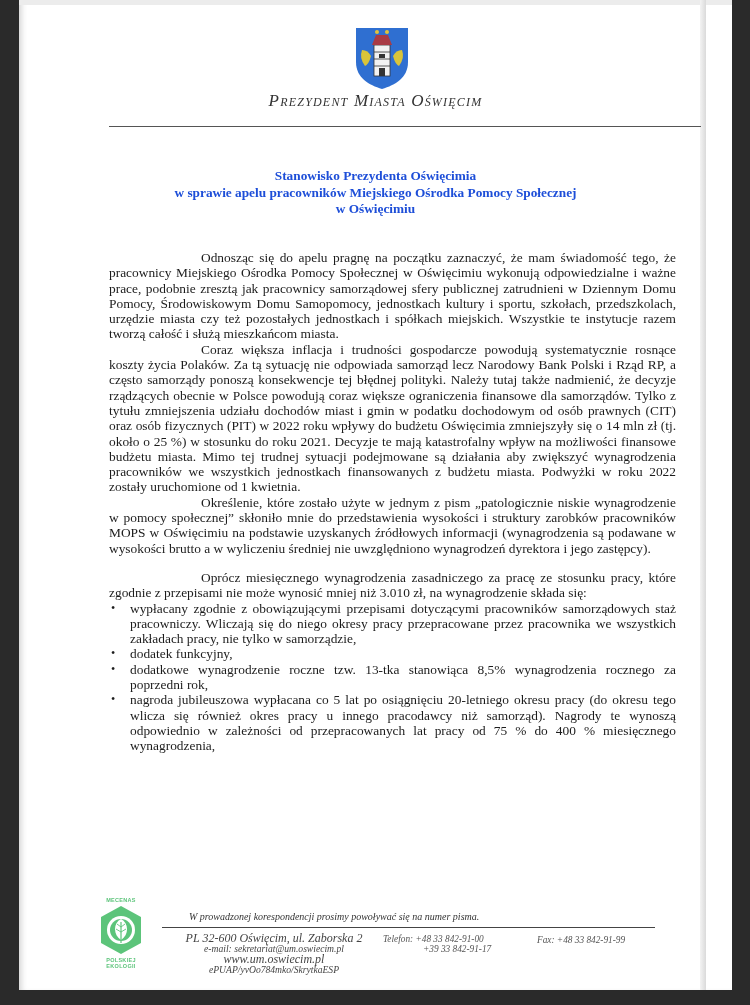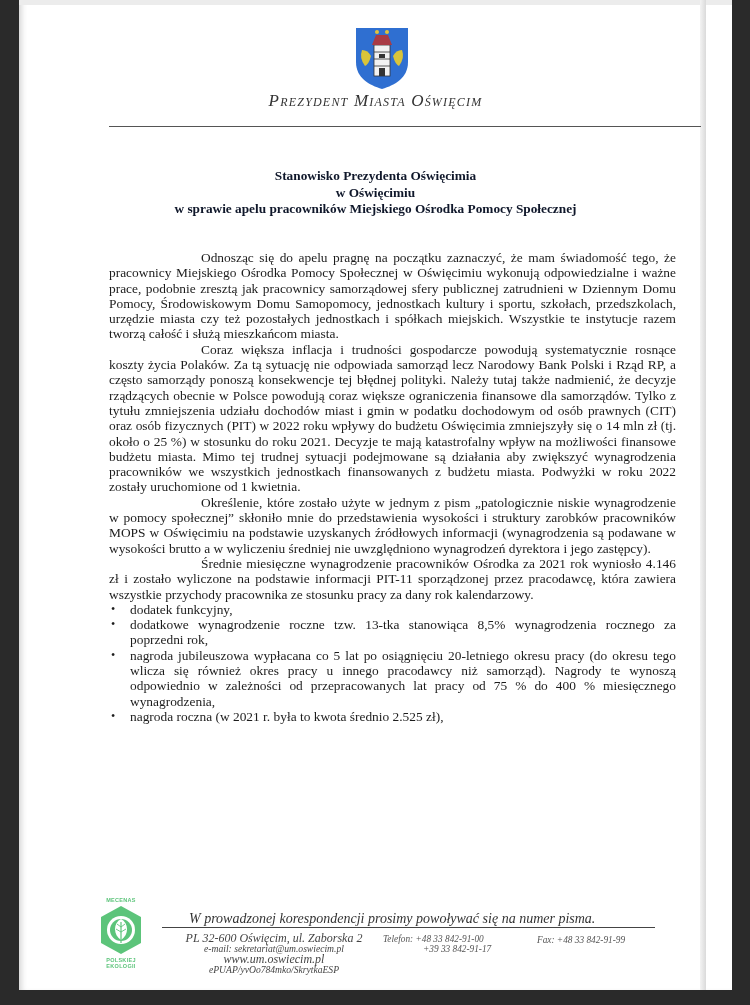--- a/index.html
+++ b/index.html
@@ -31,21 +31,21 @@
       text-align: center; font-size: 17px; font-style: italic;
       letter-spacing: 1.2px; color: #333; font-variant: small-caps;
     }
     .header-rule {
       position: absolute; left: 90px; top: 126px; width: 592px; height: 1px;
       background: #555;
     }
     .heading {
       position: absolute; left: 0; width: 713px; top: 168px;
       text-align: center; font-weight: bold; font-size: 13.3px; line-height: 16.5px;
-      color: #0f172a;
+      color: #1d4ed8;
     }
     .body-text {
       position: absolute; left: 62px; width: 567px; top: 250px;
       font-size: 13.4px; line-height: 15.3px; color: #1c1c1c;
       text-align: justify;
       margin-left: 28px;
     }
     .body-text p { margin: 0; text-indent: 92px; }
     .body-text p.gap { margin-top: 14px; }
     .body-text ul { margin: 0; padding: 0; list-style: none; }
@@ -55,21 +55,21 @@
     }
     .logo {
       position: absolute; left: 74px; top: 897px; width: 56px; height: 80px;
       text-align: center;
     }
     .logo-top, .logo-bottom {
       font-family: "Liberation Sans", sans-serif; font-size: 5.5px; font-weight: bold;
       color: #5cc47a; letter-spacing: 0.3px;
     }
     .footer-note {
-      position: absolute; left: 170px; top: 911px; font-size: 14px;
+      position: absolute; left: 170px; top: 911px; font-size: 10px;
       font-style: italic; color: #333;
     }
     .footer-rule {
       position: absolute; left: 143px; top: 927px; width: 493px; height: 1px;
       background: #444;
     }
     .addr {
       position: absolute; left: 155px; top: 933px; width: 200px; text-align: center;
       font-size: 9.6px; font-style: italic; color: #444; line-height: 10.7px;
     }
@@ -104,34 +104,34 @@
     <rect x="26" y="42" width="6" height="8" fill="#333"></rect>
     <path d="M9 24 Q6 32 12 40 Q16 38 18 30 Q15 24 9 24 Z" fill="#d9c43a"></path>
     <path d="M49 24 Q52 32 46 40 Q42 38 40 30 Q43 24 49 24 Z" fill="#d9c43a"></path>
   </svg>
 
   <div class="office-title">Prezydent Miasta Oświęcim</div>
   <div class="header-rule"></div>
 
   <div class="heading">
     <div>Stanowisko Prezydenta Oświęcimia</div>
+    <div>w sprawie apelu pracowników Miejskiego Ośrodka Pomocy Społecznej</div>
     <div>w Oświęcimiu</div>
-    <div>w sprawie apelu pracowników Miejskiego Ośrodka Pomocy Społecznej</div>
   </div>
 
   <div class="body-text">
     <p>Odnosząc się do apelu pragnę na początku zaznaczyć, że mam świadomość tego, że pracownicy Miejskiego Ośrodka Pomocy Społecznej w Oświęcimiu wykonują odpowiedzialne i ważne prace, podobnie zresztą jak pracownicy samorządowej sfery publicznej zatrudnieni w Dziennym Domu Pomocy, Środowiskowym Domu Samopomocy, jednostkach kultury i sportu, szkołach, przedszkolach, urzędzie miasta czy też pozostałych jednostkach i spółkach miejskich. Wszystkie te instytucje razem tworzą całość i służą mieszkańcom miasta.</p>
     <p>Coraz większa inflacja i trudności gospodarcze powodują systematycznie rosnące koszty życia Polaków. Za tą sytuację nie odpowiada samorząd lecz Narodowy Bank Polski i Rząd RP, a często samorządy ponoszą konsekwencje tej błędnej polityki. Należy tutaj także nadmienić, że decyzje rządzących obecnie w Polsce powodują coraz większe ograniczenia finansowe dla samorządów. Tylko z tytułu zmniejszenia udziału dochodów miast i gmin w podatku dochodowym od osób prawnych (CIT) oraz osób fizycznych (PIT) w 2022 roku wpływy do budżetu Oświęcimia zmniejszyły się o 14 mln zł (tj. około o 25 %) w stosunku do roku 2021. Decyzje te mają katastrofalny wpływ na możliwości finansowe budżetu miasta. Mimo tej trudnej sytuacji podejmowane są działania aby zwiększyć wynagrodzenia pracowników we wszystkich jednostkach finansowanych z budżetu miasta. Podwyżki w roku 2022 zostały uruchomione od 1 kwietnia.</p>
     <p>Określenie, które zostało użyte w jednym z pism „patologicznie niskie wynagrodzenie w pomocy społecznej” skłoniło mnie do przedstawienia wysokości i struktury zarobków pracowników MOPS w Oświęcimiu na podstawie uzyskanych źródłowych informacji (wynagrodzenia są podawane w wysokości brutto a w wyliczeniu średniej nie uwzględniono wynagrodzeń dyrektora i jego zastępcy).</p>
-    <p>Średnie miesięczne wynagrodzenie pracowników Ośrodka za 2021 rok wyniosło 4.146 zł i zostało wyliczone na podstawie informacji PIT-11 sporządzonej przez pracodawcę, która zawiera  wszystkie przychody pracownika ze stosunku pracy za dany rok kalendarzowy.</p>
+    <p class="gap">Oprócz miesięcznego wynagrodzenia zasadniczego za pracę ze stosunku pracy, które zgodnie z przepisami nie może wynosić mniej niż 3.010 zł, na wynagrodzenie składa się:</p>
     <ul>
+      <li>wypłacany zgodnie z obowiązującymi przepisami dotyczącymi pracowników samorządowych staż pracowniczy. Wliczają się do niego okresy pracy przepracowane przez pracownika we wszystkich zakładach pracy, nie tylko w samorządzie,</li>
       <li>dodatek funkcyjny,</li>
       <li>dodatkowe wynagrodzenie roczne tzw. 13-tka stanowiąca 8,5% wynagrodzenia rocznego za poprzedni rok,</li>
       <li>nagroda jubileuszowa wypłacana co 5 lat po osiągnięciu 20-letniego okresu pracy (do okresu tego wlicza się również okres pracy u innego pracodawcy niż samorząd). Nagrody te wynoszą odpowiednio w zależności od przepracowanych lat pracy od 75 % do 400 % miesięcznego wynagrodzenia,</li>
-      <li>nagroda roczna (w 2021 r. była to kwota średnio 2.525 zł),</li>
     </ul>
   </div>
 
   <div class="logo">
     <div class="logo-top">MECENAS</div>
     <svg width="44" height="50" viewBox="0 0 44 50" style="display:block;margin:2px auto;">
       <path d="M22 1 L42 12 V38 L22 49 L2 38 V12 Z" fill="#5cc47a"></path>
       <circle cx="22" cy="25" r="14" fill="#ffffff"></circle>
       <circle cx="22" cy="25" r="11" fill="#5cc47a"></circle>
       <path d="M22 14 C30 18 30 30 22 35 C14 30 14 18 22 14 Z" fill="#ffffff"></path>

